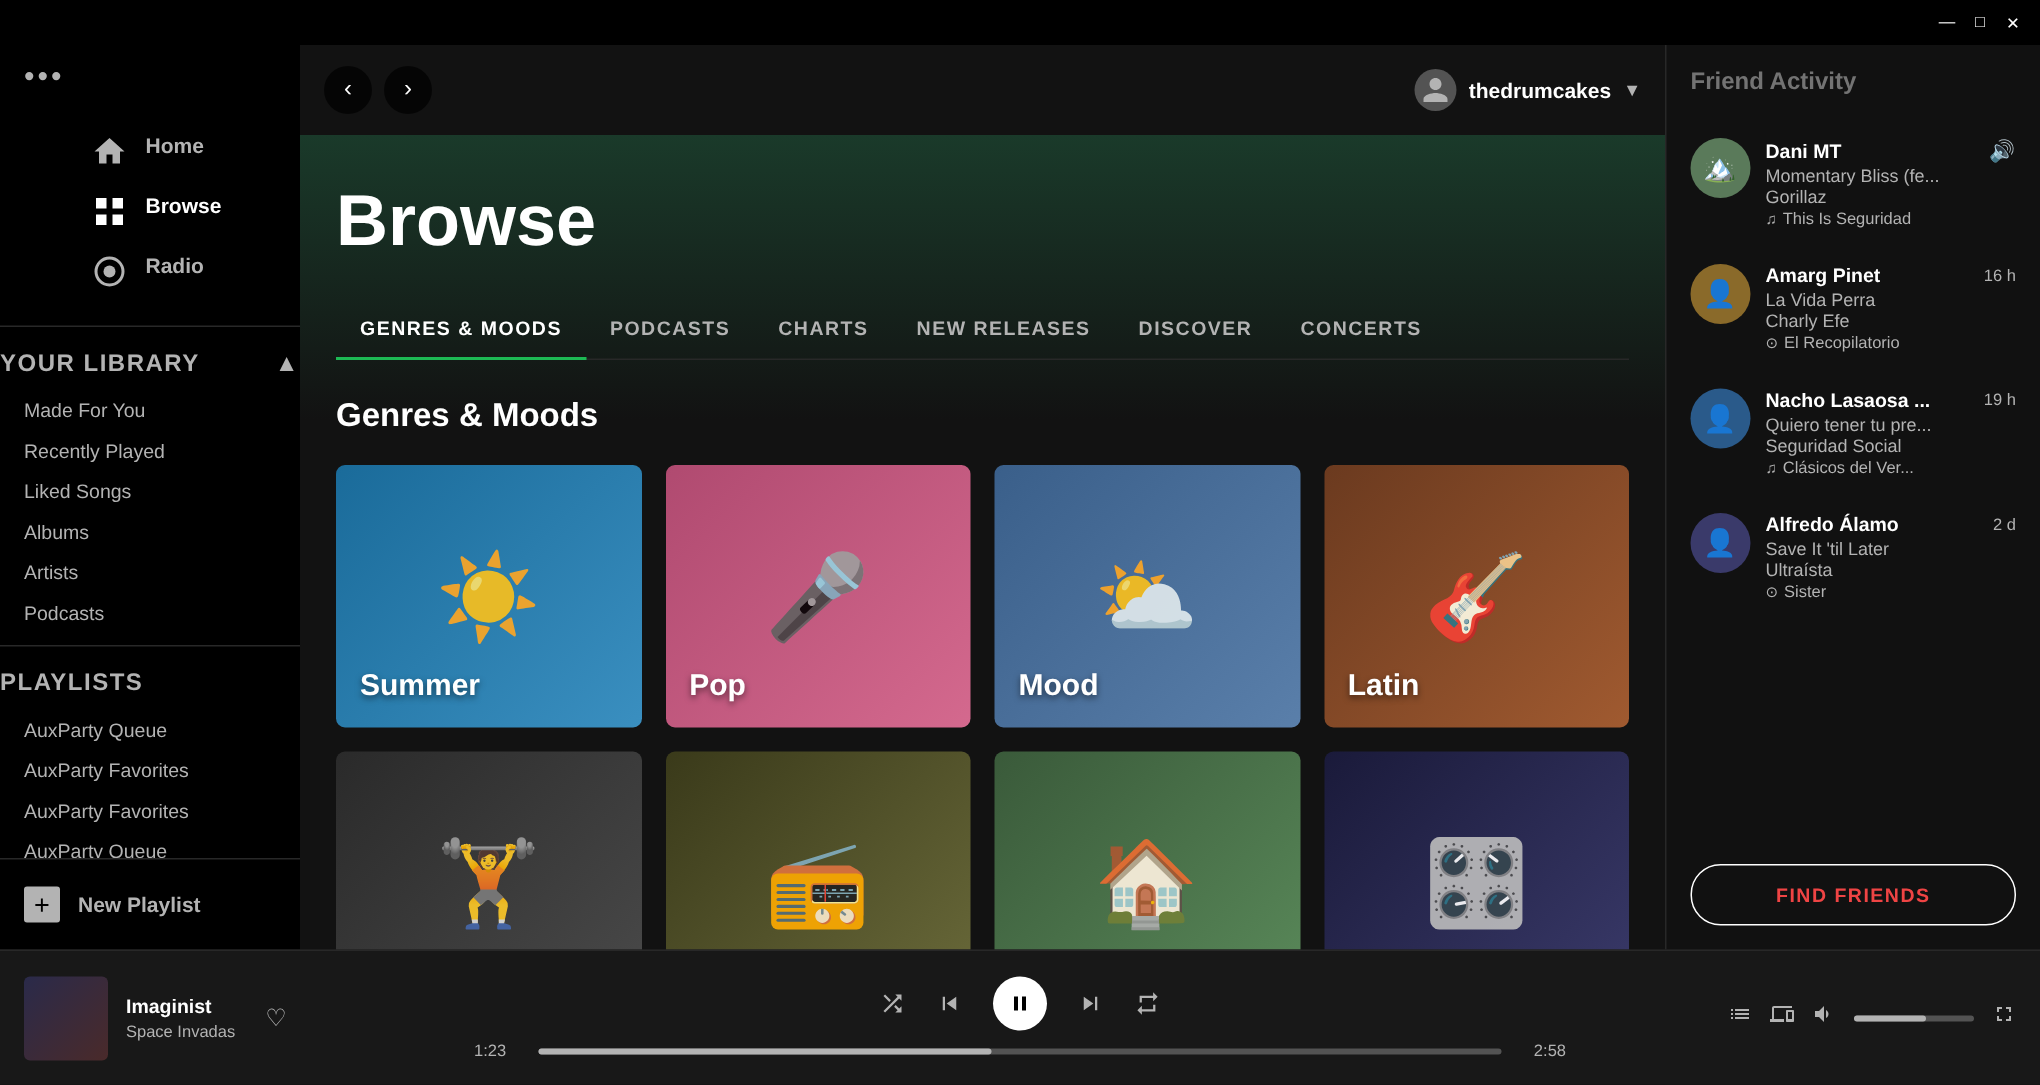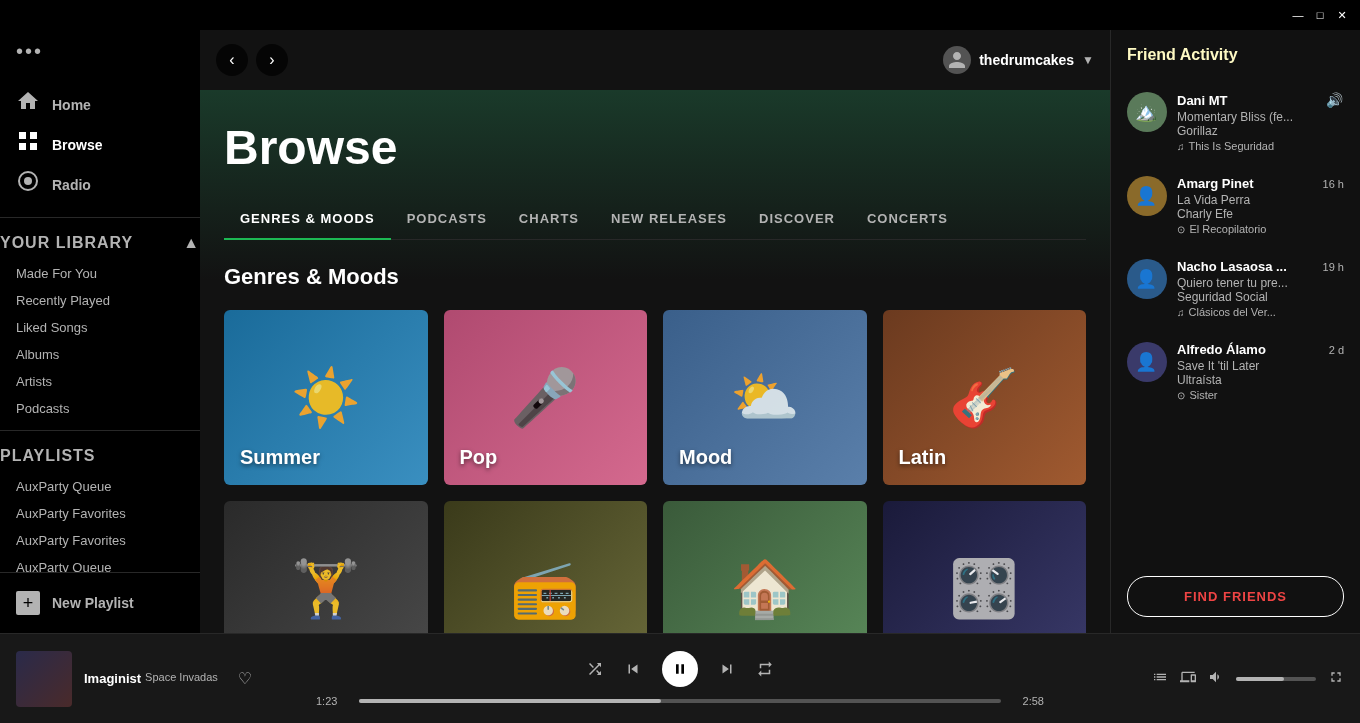--- a/index.html
+++ b/index.html
@@ -8,21 +8,21 @@
     
     .titlebar { width: 100%; height: 30px; background: #000; display: flex; align-items: center; justify-content: flex-end; padding: 0 8px; position: absolute; top: 0; left: 0; z-index: 100; }
     .titlebar-btn { width: 20px; height: 20px; display: flex; align-items: center; justify-content: center; color: #fff; font-size: 11px; cursor: pointer; margin-left: 2px; }
 
     
     .app { display: flex; width: 1360px; height: 723px; padding-top: 30px; }
 
     
     .sidebar { width: 200px; min-width: 200px; background: #000; display: flex; flex-direction: column; height: calc(723px - 30px - 90px); overflow: hidden; }
     .sidebar-nav { padding: 8px 0; }
-    .sidebar-item { display: flex; align-items: flex-end; padding: 8px 16px; cursor: pointer; color: #b3b3b3; font-size: 14px; font-weight: 600; }
+    .sidebar-item { display: flex; align-items: flex-start; padding: 8px 16px; cursor: pointer; color: #b3b3b3; font-size: 14px; font-weight: 600; margin-left: 45px; }
     .sidebar-item.active { color: #fff; }
     .sidebar-item .icon { width: 24px; height: 24px; margin-right: 12px; display: flex; align-items: center; justify-content: center; }
     .sidebar-divider { height: 1px; background: #282828; margin: 8px 0; }
     .sidebar-section-header { display: flex; align-items: center; justify-content: space-between; padding: 8px 0; color: #b3b3b3; font-size: 16px; font-weight: 700; letter-spacing: 1px; text-transform: uppercase; }
     .sidebar-section-header .chevron { cursor: pointer; }
     .sidebar-playlist-item { padding: 6px 16px; cursor: pointer; color: #b3b3b3; font-size: 13px; white-space: nowrap; overflow: hidden; text-overflow: ellipsis; }
     .sidebar-bottom { padding: 12px 16px; border-top: 1px solid #282828; margin-top: auto; }
     .new-playlist-btn { display: flex; align-items: center; color: #b3b3b3; font-size: 14px; font-weight: 600; cursor: pointer; padding: 6px 0; }
     .new-playlist-btn .plus-icon { width: 24px; height: 24px; background: #b3b3b3; border-radius: 2px; display: flex; align-items: center; justify-content: center; margin-right: 12px; color: #000; font-size: 18px; font-weight: 400; }
 
@@ -71,39 +71,39 @@
     .genre-latin { background: linear-gradient(135deg, #6b3a1f 0%, #a05a30 100%); }
     .genre-workout { background: linear-gradient(135deg, #2a2a2a 0%, #4a4a4a 100%); }
     .genre-decade { background: linear-gradient(135deg, #3a3a1a 0%, #6a6a3a 100%); }
     .genre-home { background: linear-gradient(135deg, #3a5a3a 0%, #5a8a5a 100%); }
     .genre-indie { background: linear-gradient(135deg, #1a1a3a 0%, #3a3a6a 100%); }
 
     
     .friend-activity { width: 250px; min-width: 250px; background: #111; border-left: 1px solid #282828; display: flex; flex-direction: column; height: calc(723px - 30px - 90px); overflow-y: auto; }
     .friend-activity::-webkit-scrollbar { width: 4px; }
     .friend-activity::-webkit-scrollbar-thumb { background: #535353; }
-    .friend-activity-header { padding: 16px; font-size: 16px; font-weight: 700; color: #fef9c3; }
+    .friend-activity-header { padding: 16px; font-size: 16px; font-weight: 700; color: #737373; }
     .friend-item { padding: 12px 16px; display: flex; gap: 10px; cursor: pointer; }
     .friend-avatar { width: 40px; height: 40px; border-radius: 50%; background: #535353; flex-shrink: 0; overflow: hidden; display: flex; align-items: center; justify-content: center; font-size: 18px; }
     .friend-info { flex: 1; min-width: 0; }
     .friend-name-row { display: flex; align-items: center; justify-content: space-between; }
     .friend-name { font-size: 13px; font-weight: 700; color: #fff; }
     .friend-time { font-size: 11px; color: #b3b3b3; }
     .friend-song { font-size: 12px; color: #b3b3b3; white-space: nowrap; overflow: hidden; text-overflow: ellipsis; margin-top: 2px; }
     .friend-artist { font-size: 12px; color: #b3b3b3; }
     .friend-playlist { font-size: 11px; color: #b3b3b3; display: flex; align-items: center; gap: 4px; margin-top: 2px; }
     .friend-playlist-icon { font-size: 10px; }
     .friend-now-playing-icon { color: #1db954; font-size: 14px; }
     .find-friends-btn { margin: 16px; padding: 12px; border: 1px solid #fff; border-radius: 20px; text-align: center; font-size: 13px; font-weight: 700; color: #ef4444; cursor: pointer; letter-spacing: 1px; }
 
     
     .player { height: 90px; background: #181818; border-top: 1px solid #282828; display: flex; align-items: center; padding: 0 16px; position: absolute; bottom: 0; left: 0; right: 0; z-index: 50; }
     .player-left { width: 300px; display: flex; align-items: center; gap: 12px; }
     .player-thumb { width: 56px; height: 56px; background: #333; border-radius: 4px; flex-shrink: 0; }
-    .player-track-info { display: flex; flex-direction: row; gap: 4px; }
+    .player-track-info { display: flex; flex-direction: column; gap: 4px; }
     .player-track-name { font-size: 13px; font-weight: 600; color: #fff; }
     .player-track-artist { font-size: 11px; color: #b3b3b3; }
     .player-heart { font-size: 16px; color: #b3b3b3; cursor: pointer; margin-left: 8px; }
     .player-center { flex: 1; display: flex; flex-direction: column; align-items: center; gap: 8px; }
     .player-controls { display: flex; align-items: center; gap: 20px; }
     .player-ctrl-btn { background: none; border: none; color: #b3b3b3; cursor: pointer; font-size: 18px; display: flex; align-items: center; }
     .player-play-btn { width: 36px; height: 36px; border-radius: 50%; background: #fff; border: none; color: #000; cursor: pointer; display: flex; align-items: center; justify-content: center; font-size: 14px; }
     .player-progress { width: 100%; display: flex; align-items: center; gap: 8px; }
     .player-time { font-size: 11px; color: #b3b3b3; min-width: 35px; }
     .progress-bar { flex: 1; height: 4px; background: #535353; border-radius: 2px; cursor: pointer; }

